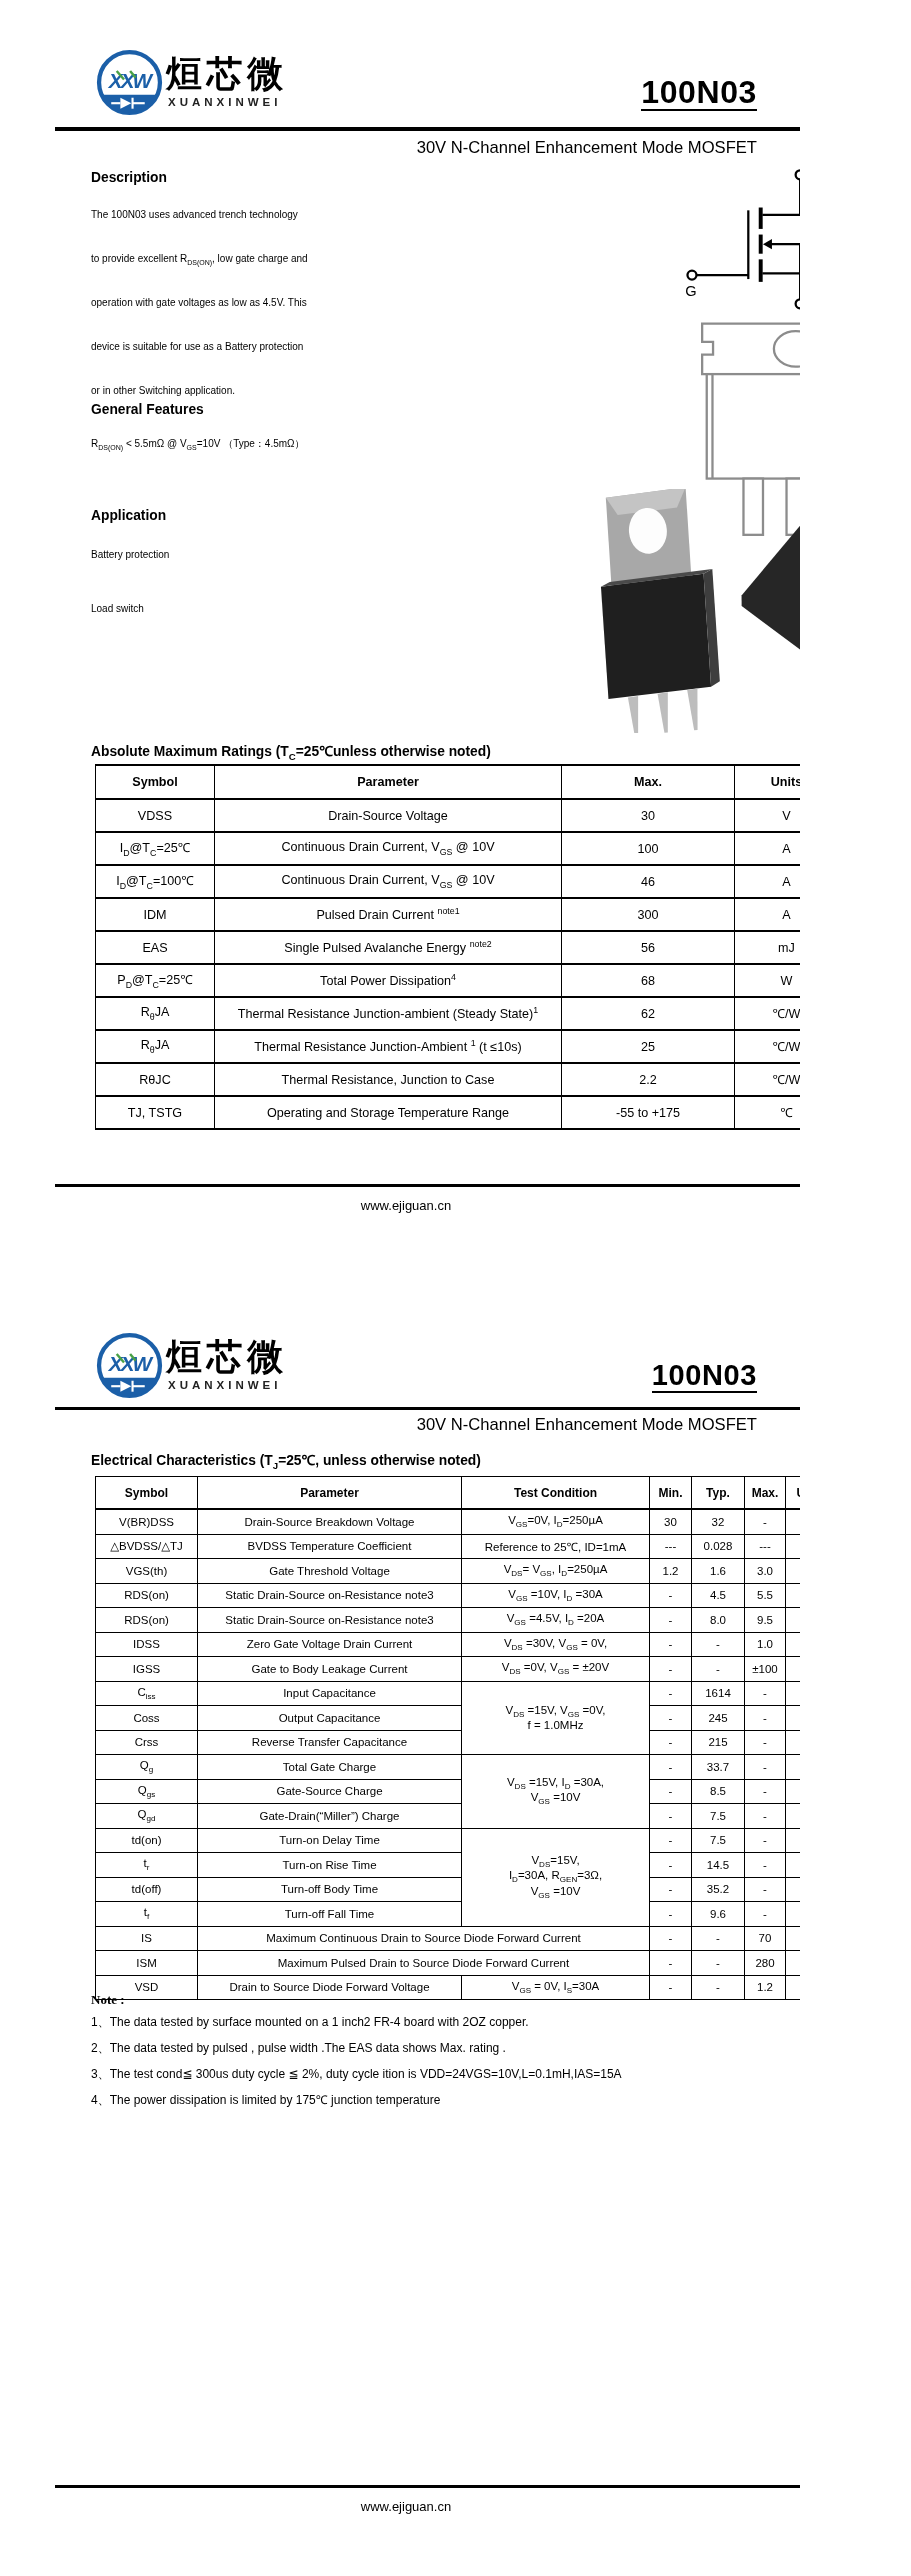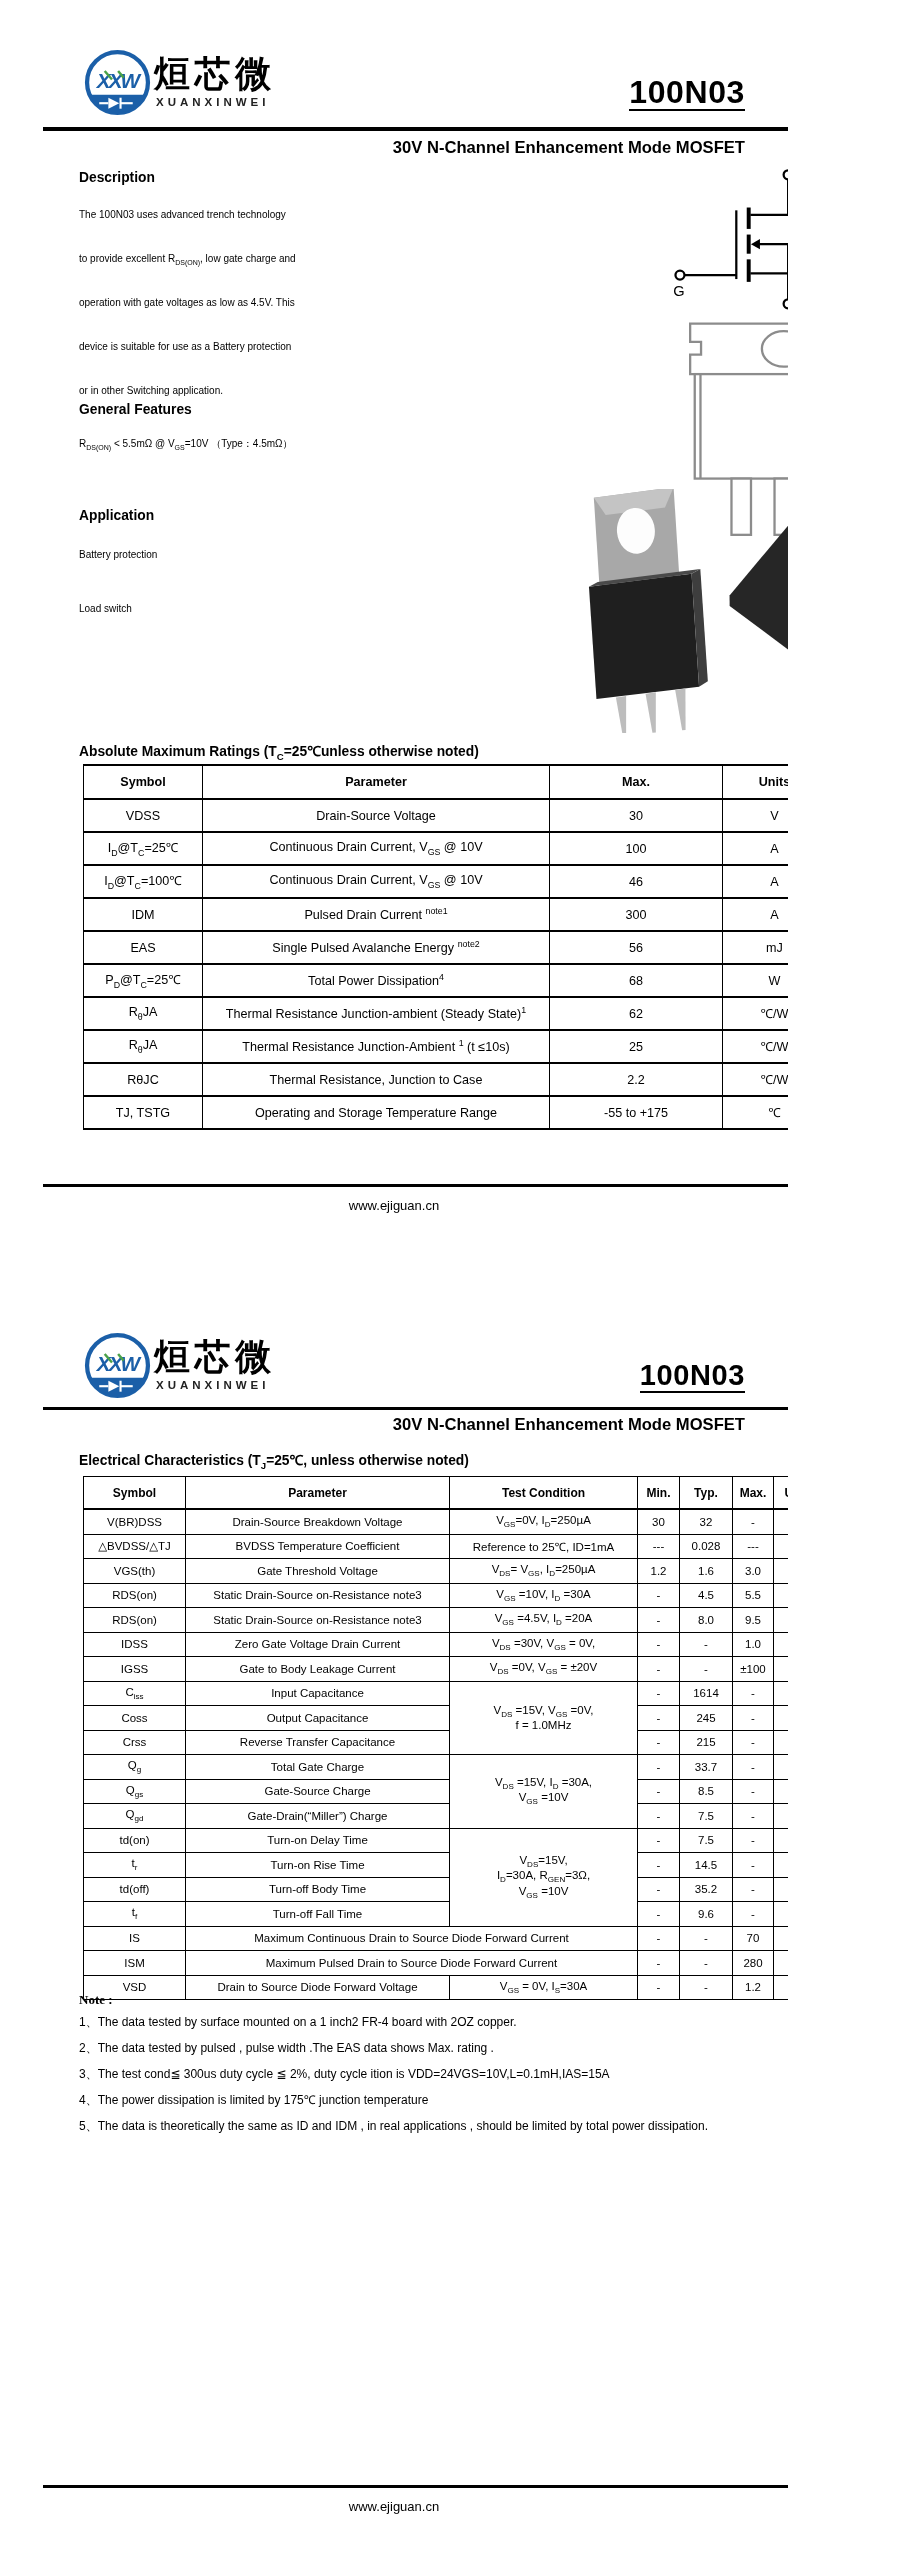--- a/index.html
+++ b/index.html
@@ -1,29 +1,29 @@
 <!DOCTYPE html>
 <html style="font-size:9.2px"><head>
 <meta charset="utf-8">
 <style>
   html,body{margin:0;padding:0;}
   body{
     width:911px;height:2576px;position:relative;background:#ffffff;
     font-family:"Liberation Sans",sans-serif;color:#000;
     -webkit-font-smoothing:antialiased;
   }
-  .page{position:absolute;left:0;width:788px;height:1288px;background:#fff;overflow:hidden;}
+  .page{position:absolute;left:12px;width:788px;height:1288px;background:#fff;overflow:hidden;}
   #page1{top:0;}
   #page2{top:1288px;}
   .abs{position:absolute;}
   .rule{background:#000;}
   .brand-cn{font-size:36px;font-weight:bold;letter-spacing:4.6px;line-height:1;font-family:sans-serif;}
   .brand-en{font-size:11.5px;letter-spacing:4px;color:#222;font-weight:bold;}
   .partnum{font-weight:bold;letter-spacing:0.6px;border-bottom:2.9px solid #000;padding-bottom:1.1px;line-height:1;}
-  .subtitle{font-size:16.6px;font-weight:bold;}
+  .subtitle{font-size:16.6px;font-weight:normal;}
   .h-sec{font-size:13.8px;font-weight:bold;}
   .bodytext{font-size:10px;}
   .desc-line{height:44px;line-height:44px;white-space:nowrap;}
   .feat-line{height:47px;line-height:47px;white-space:nowrap;}
   .app-line{height:54px;line-height:54px;white-space:nowrap;}
   table.dtable{border-collapse:collapse;table-layout:fixed;}
   table.dtable td{
     border:1.1px solid #000;text-align:center;vertical-align:middle;
     padding:0 2.3px;overflow:hidden;
   }
@@ -455,20 +455,19 @@
         </tr>
       </tbody>
     </table>
 
   <div class="abs note-head" style="left:79px;top:704px;">Note :</div>
   <div class="abs" style="left:79px;top:721px;width:803px;">
       <div class="note-line">1、The data tested by surface mounted on a 1 inch2 FR-4 board with 2OZ copper.</div>
       <div class="note-line">2、The data tested by pulsed , pulse width .The EAS data shows Max. rating .</div>
       <div class="note-line">3、The test cond≦ 300us duty cycle ≦ 2%, duty cycle ition is VDD=24VGS=10V,L=0.1mH,IAS=15A</div>
       <div class="note-line">4、The power dissipation is limited by 175℃ junction temperature</div>
-      <div class="note-line">5、The data is theoretically the same as ID and IDM , in real applications , should be limited by total power dissipation.</div>
     </div>
 
   <div class="abs rule" style="left:43px;top:1197px;width:825px;height:3.4px;"></div>
   <div class="abs footer-site" style="left:0;top:1211px;">www.ejiguan.cn</div>
   <div class="abs footer-page" style="left:848px;top:1210px;">2</div>
 </div>
 
 
 </body></html>

